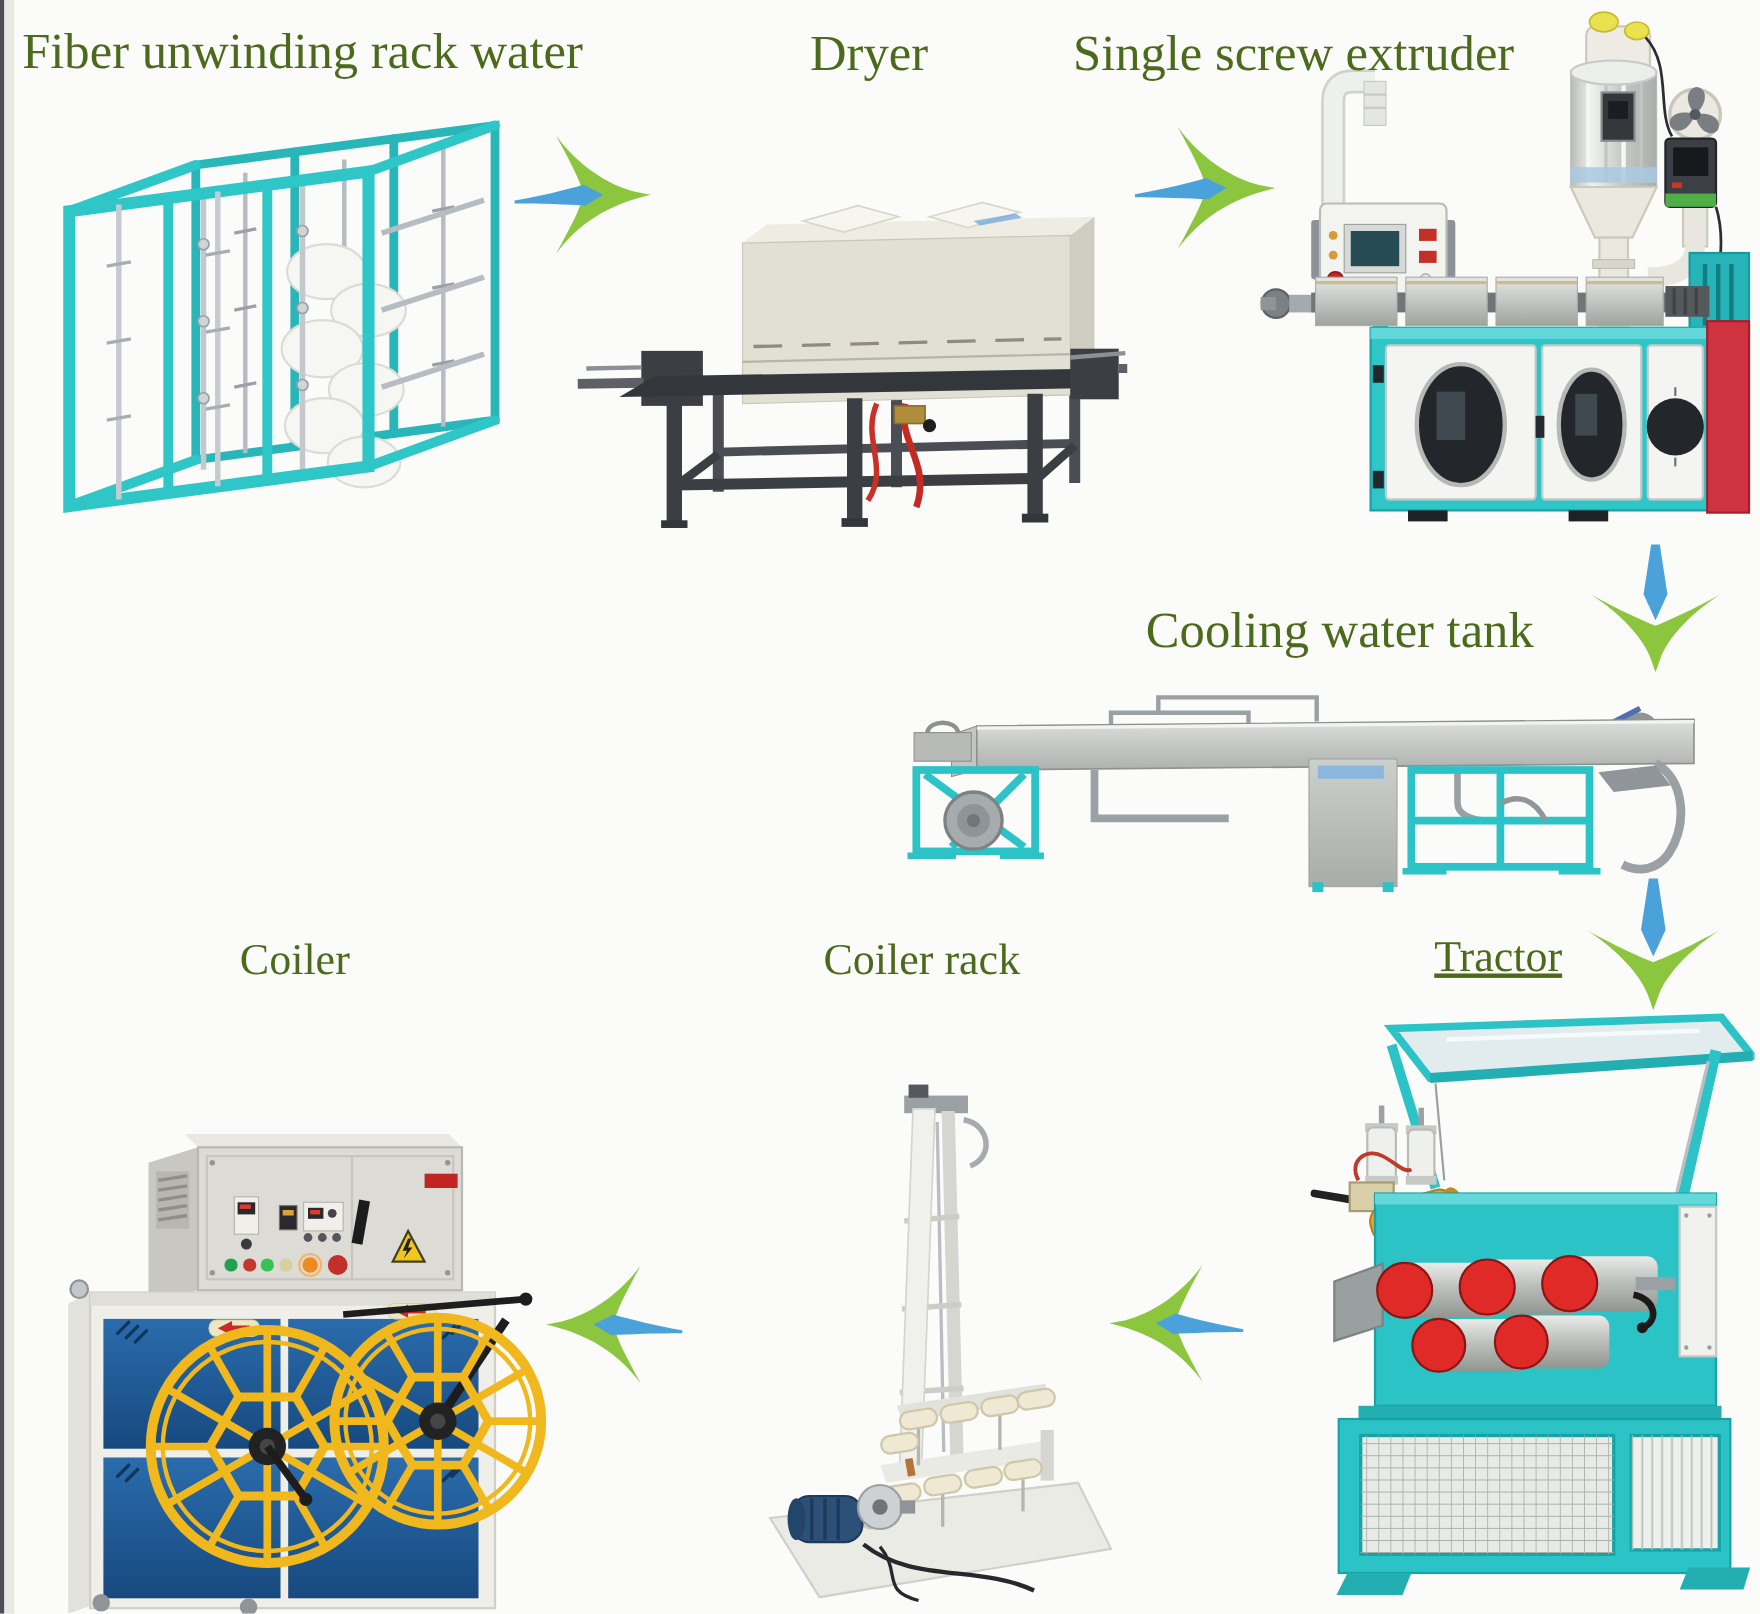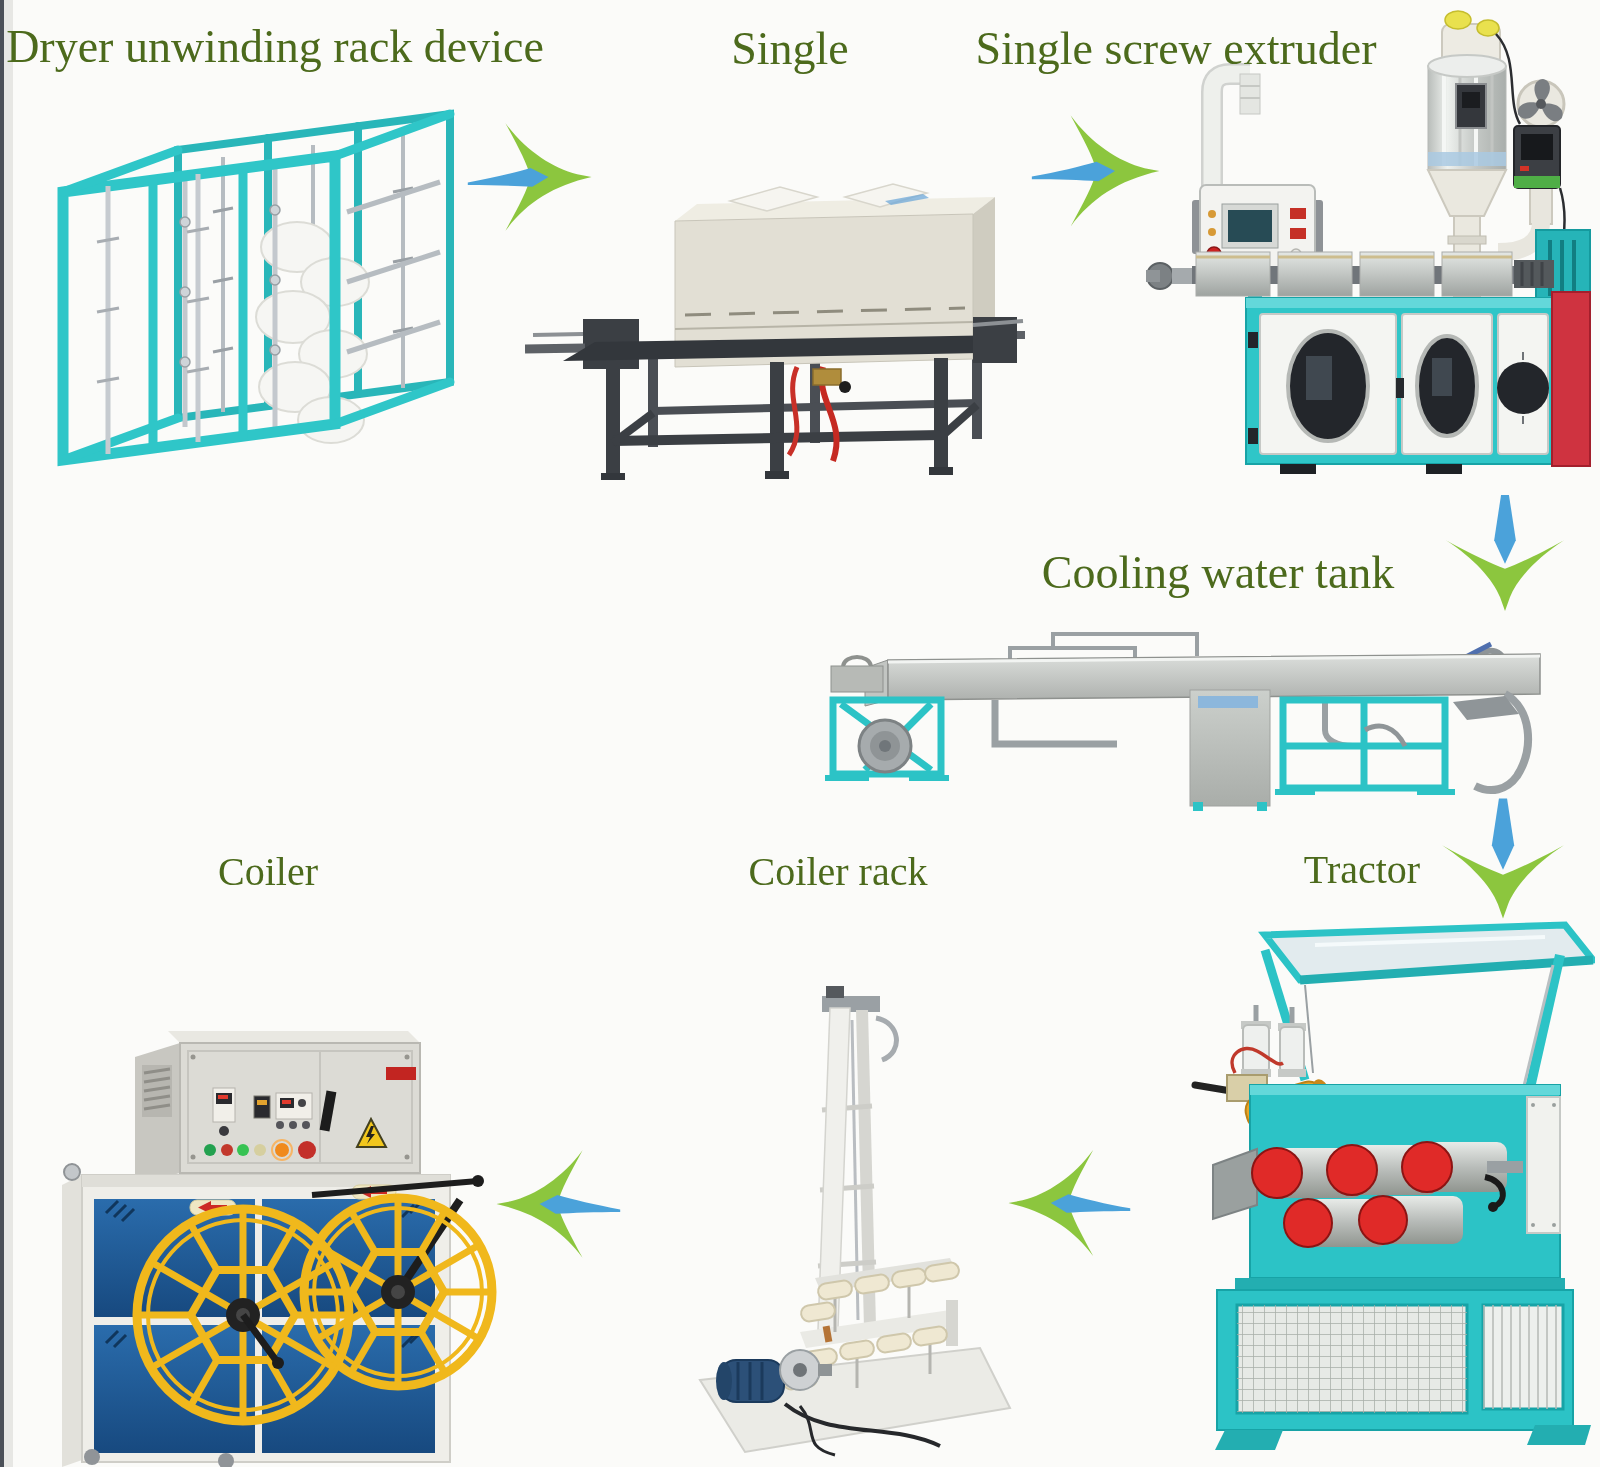--- a/index.html
+++ b/index.html
@@ -18,27 +18,27 @@
   .machine{position:absolute;z-index:2;}
   .arrow{position:absolute;z-index:4;}
   svg{display:block;width:100%;height:100%;}
 </style>
 </head>
 <body>
 
 <div class="edge-dark"></div>
 <div class="edge-light"></div>
 
-<div class="node-label" style="left:275px;top:22px;">Dryer unwinding rack device</div>
-<div class="node-label" style="left:790px;top:24px;">Single</div>
+<div class="node-label" style="left:275px;top:22px;">Fiber unwinding rack water</div>
+<div class="node-label" style="left:790px;top:24px;">Dryer</div>
 <div class="node-label" style="left:1176px;top:24px;">Single screw extruder</div>
 <div class="node-label" style="left:1218px;top:532px;margin-top:16px;">Cooling water tank</div>
 <div class="node-label small" style="left:268px;top:850px;">Coiler</div>
 <div class="node-label small" style="left:838px;top:850px;">Coiler rack</div>
-<div class="node-label small" style="left:1362px;top:848px;">Tractor</div>
+<div class="node-label small" style="left:1362px;top:848px;text-decoration:underline;">Tractor</div>
 
 <div class="arrow" style="left:466px;top:116px;width:130px;height:122px;">
   <svg viewBox="0 0 145 120">
     <path fill="#8cc63e" d="M44,0 C66,30 96,50 124,57 L140,60 C96,70 66,90 44,120 C58,94 68,76 72,60 C68,44 58,26 44,0 Z"></path>
     <path fill="#4ba2da" d="M2,66 C30,61 55,55 72,50 L92,60 L74,71 C55,70 30,69 2,69 Z"></path>
   </svg>
 </div>
 <div class="arrow" style="left:1030px;top:110px;width:134px;height:122px;">
   <svg viewBox="0 0 145 120">
     <path fill="#8cc63e" d="M44,0 C66,30 96,50 124,57 L140,60 C96,70 66,90 44,120 C58,94 68,76 72,60 C68,44 58,26 44,0 Z"></path>

